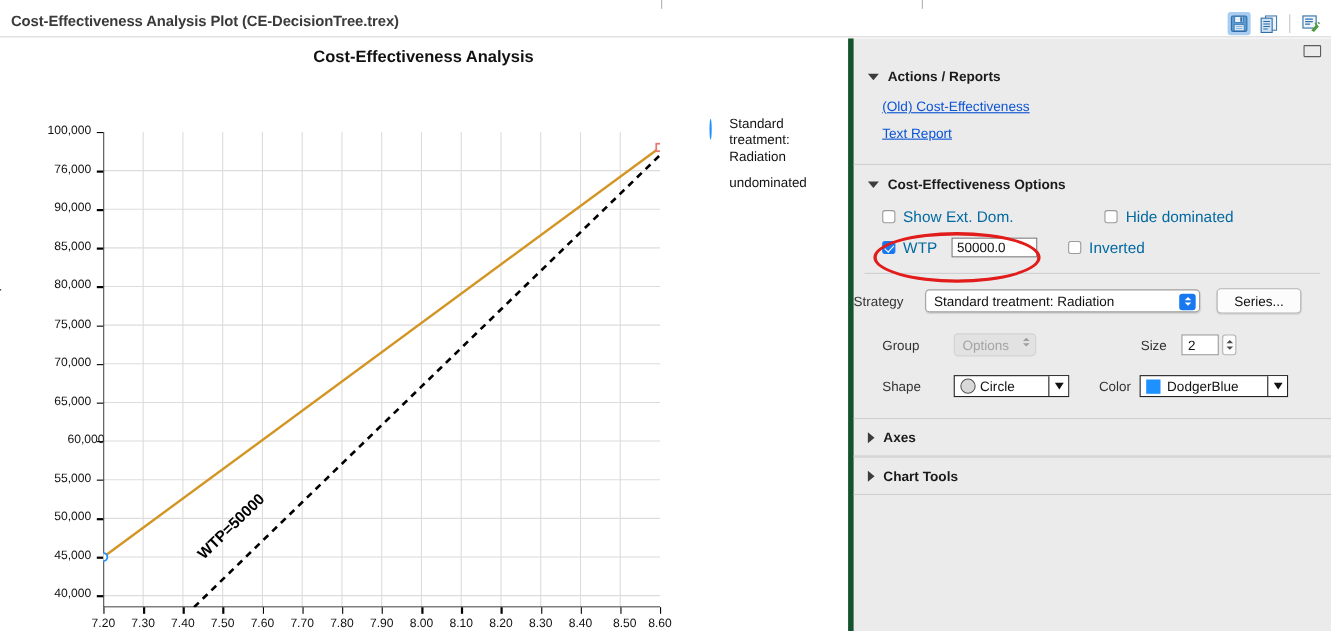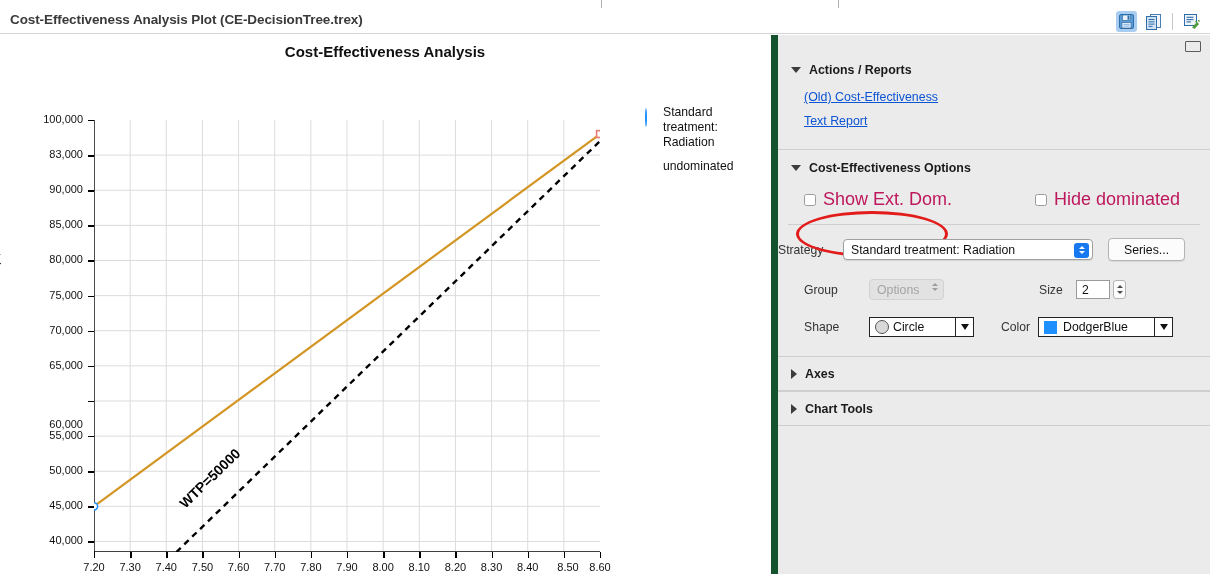--- a/index.html
+++ b/index.html
@@ -51,21 +51,21 @@
   .leg-row{display:flex;align-items:flex-start;margin-bottom:9px;}
   .leg-key{width:22px;flex:0 0 22px;padding-top:4px;}
   .leg-txt{font-size:12.2px;color:#111;line-height:15px;}
   .mk-circle{width:7px;height:7px;border:1.4px solid #1e90ff;border-radius:50%;background:#fff;margin-left:4px;}
   .mk-square{width:7px;height:7px;border:1.4px solid #e8796f;background:#fff;margin-left:4px;}
   .mk-line{width:20px;height:2.4px;background:#d39524;margin-top:6px;}
 
   
   .panel{
     position:absolute;left:771px;top:35px;width:439px;height:539px;
-    background:#ebebeb;border-left:7px solid #14532d;box-sizing:border-box;
+    background:#ebebeb;border-left:5px solid #14532d;box-sizing:border-box;
   }
   .minbtn{position:absolute;right:9px;top:6px;width:14px;height:9px;border:1.6px solid #5c5c5c;border-radius:1px;background:transparent;}
   .sec-head{
     position:relative;height:21px;display:flex;align-items:center;
     font-size:12.4px;font-weight:bold;color:#1a1a1a;padding-left:13px;
   }
   .tri{width:0;height:0;margin-right:8px;}
   .tri.down{border-left:5px solid transparent;border-right:5px solid transparent;border-top:6px solid #3c3c3c;}
   .tri.right{border-top:5px solid transparent;border-bottom:5px solid transparent;border-left:6px solid #3c3c3c;}
   .hr{height:1px;background:#cfcfcf;margin:0;}
@@ -79,21 +79,21 @@
   .row{display:flex;align-items:center;}
   .cb{
     width:12px;height:12px;border:1px solid #9b9b9b;border-radius:2.5px;
     background:#fff;box-sizing:border-box;flex:0 0 12px;position:relative;
   }
   .cb.on{background:#1878f0;border-color:#1878f0;}
   .cb.on::after{
     content:"";position:absolute;left:3px;top:0.5px;width:3.5px;height:7px;
     border:solid #fff;border-width:0 1.7px 1.7px 0;transform:rotate(43deg);
   }
-  .cb-lab{font-size:18px;color:#be185d;margin-left:7px;white-space:nowrap;}
+  .cb-lab{font-size:14px;color:#0369a1;margin-left:7px;white-space:nowrap;}
 
   .txtfield{
     width:78px;height:18px;background:#fff;border:1px solid #7a7a7a;
     font-size:12.2px;color:#111;padding:0 4px;box-sizing:border-box;
     line-height:17px;
   }
   .ellipse{
     position:absolute;border:3.2px solid #e21b1b;border-radius:50%;
     pointer-events:none;
   }
@@ -200,35 +200,35 @@
 
     <div id="ytick-wrap">
         <div class="ytick" style="left: 0px; width: 83px; top: 499.463px;">40,000</div>
         <div style="position: absolute; left: 88px; top: 506.463px; width: 6px; height: 1.4px; background: rgb(0, 0, 0);"></div>
         <div class="ytick" style="left: 0px; width: 83px; top: 464.341px;">45,000</div>
         <div style="position: absolute; left: 88px; top: 471.341px; width: 6px; height: 1.4px; background: rgb(0, 0, 0);"></div>
         <div class="ytick" style="left: 0px; width: 83px; top: 429.22px;">50,000</div>
         <div style="position: absolute; left: 88px; top: 436.22px; width: 6px; height: 1.4px; background: rgb(0, 0, 0);"></div>
         <div class="ytick" style="left: 0px; width: 83px; top: 394.098px;">55,000</div>
         <div style="position: absolute; left: 88px; top: 401.098px; width: 6px; height: 1.4px; background: rgb(0, 0, 0);"></div>
-        <div class="ytick" style="left: 0px; width: 83px; top: 358.976px; margin-top: 24px;">60,000</div>
+        <div class="ytick" style="left: 12px; width: 83px; top: 358.976px;">60,000</div>
         <div style="position: absolute; left: 88px; top: 365.976px; width: 6px; height: 1.4px; background: rgb(0, 0, 0);"></div>
         <div class="ytick" style="left: 0px; width: 83px; top: 323.854px;">65,000</div>
         <div style="position: absolute; left: 88px; top: 330.854px; width: 6px; height: 1.4px; background: rgb(0, 0, 0);"></div>
         <div class="ytick" style="left: 0px; width: 83px; top: 288.732px;">70,000</div>
         <div style="position: absolute; left: 88px; top: 295.732px; width: 6px; height: 1.4px; background: rgb(0, 0, 0);"></div>
         <div class="ytick" style="left: 0px; width: 83px; top: 253.61px;">75,000</div>
         <div style="position: absolute; left: 88px; top: 260.61px; width: 6px; height: 1.4px; background: rgb(0, 0, 0);"></div>
         <div class="ytick" style="left: 0px; width: 83px; top: 218.488px;">80,000</div>
         <div style="position: absolute; left: 88px; top: 225.488px; width: 6px; height: 1.4px; background: rgb(0, 0, 0);"></div>
         <div class="ytick" style="left: 0px; width: 83px; top: 183.366px;">85,000</div>
         <div style="position: absolute; left: 88px; top: 190.366px; width: 6px; height: 1.4px; background: rgb(0, 0, 0);"></div>
         <div class="ytick" style="left: 0px; width: 83px; top: 148.244px;">90,000</div>
         <div style="position: absolute; left: 88px; top: 155.244px; width: 6px; height: 1.4px; background: rgb(0, 0, 0);"></div>
-        <div class="ytick" style="left: 0px; width: 83px; top: 113.122px;">83,000</div>
+        <div class="ytick" style="left: 0px; width: 83px; top: 113.122px;">76,000</div>
         <div style="position: absolute; left: 88px; top: 120.122px; width: 6px; height: 1.4px; background: rgb(0, 0, 0);"></div>
         <div class="ytick" style="left: 0px; width: 83px; top: 78px;">100,000</div>
         <div style="position: absolute; left: 88px; top: 85px; width: 6px; height: 1.4px; background: rgb(0, 0, 0);"></div>
       </div>
     <div id="xtick-wrap">
         <div class="xtick" style="left: 72px; width: 44px; top: 526px;">7.20</div>
         <div style="position: absolute; left: 94px; top: 517px; width: 1.4px; height: 6px; background: rgb(0, 0, 0);"></div>
         <div class="xtick" style="left: 108.143px; width: 44px; top: 526px;">7.30</div>
         <div style="position: absolute; left: 130.143px; top: 517px; width: 1.4px; height: 6px; background: rgb(0, 0, 0);"></div>
         <div class="xtick" style="left: 144.286px; width: 44px; top: 526px;">7.40</div>
@@ -334,20 +334,28 @@
     </div>
 
     <div class="row" style="margin-top:11px;padding-left:26px;">
       <span class="cb"></span>
       <span class="cb-lab">Show Ext. Dom.</span>
       <span style="flex:0 0 83px;"></span>
       <span class="cb"></span>
       <span class="cb-lab">Hide dominated</span>
     </div>
 
+    <div class="row" style="margin-top:11px;padding-left:26px;position:relative;">
+      <span class="cb on"></span>
+      <span class="cb-lab">WTP</span>
+      <input class="txtfield" style="margin-left: 13px;" value="50000.0">
+      <span style="flex:0 0 28px;"></span>
+      <span class="cb"></span>
+      <span class="cb-lab">Inverted</span>
+    </div>
     <div class="ellipse" style="left:18px;top:176px;width:146px;height:40px;"></div>
 
     <div style="height:14px;"></div>
     <div class="hr" style="margin:0 10px;"></div>
     <div style="height:13px;"></div>
 
     <div class="row" style="">
       <span class="fld-lab" style="flex:0 0 65px;">Strategy</span>
       <span class="popup" style="width:250px;">
         <span>Standard treatment: Radiation</span>

